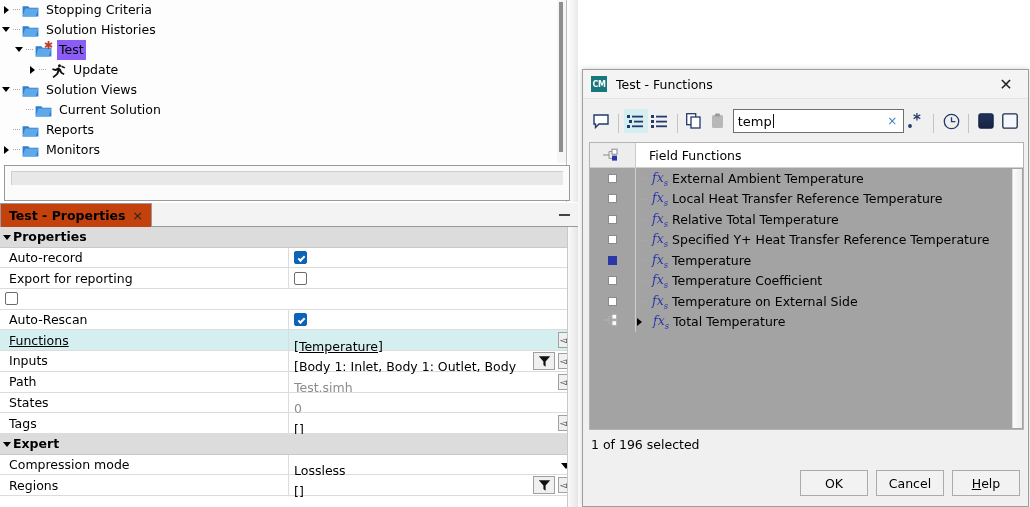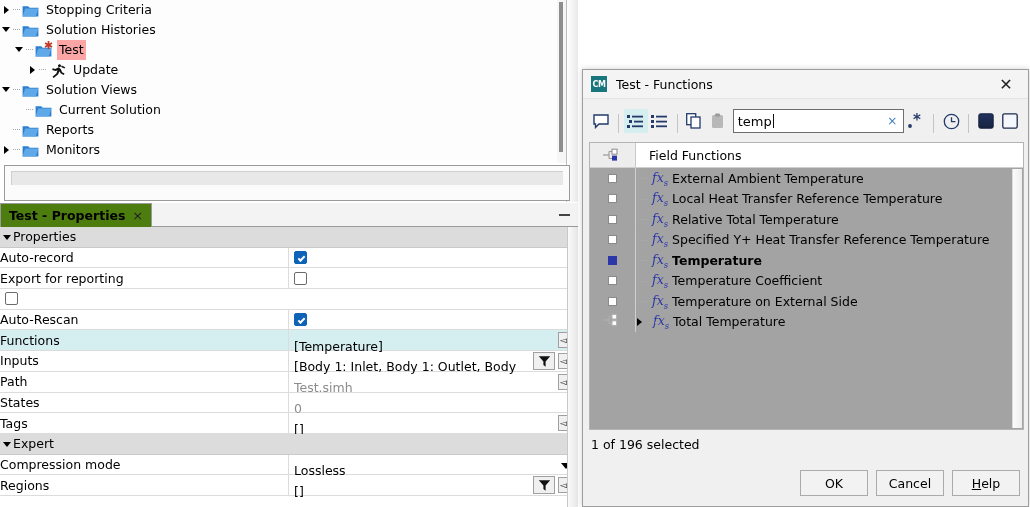--- a/index.html
+++ b/index.html
@@ -39,21 +39,21 @@
     content:""; position:absolute; left:0; top:9px; width:8px; height:1px;
     background-image: linear-gradient(to right,#a8a8a8 1px, transparent 1px);
     background-size: 2px 1px;
   }
   .folder {
     display:inline-block; flex:0 0 17px; width:17px; height:13px; position: relative; margin-right:5px;
   }
   .folder svg { display:block; }
   .runner { display:inline-block; flex:0 0 19px; width:19px; height:15px; margin-right:4px; position:relative; }
   .tlabel { padding: 0 2px; }
-  .tlabel.sel { background:#fca5a5; }
+  .tlabel.sel { background:#8b5cf6; }
   .star { position:absolute; right:-1px; top:-4px; color:#c03a2b; font-size:11px; line-height:11px; }
 
   
   .tree-filterbox {
     position:absolute; left:4px; top:165px; width:566px; height:36px;
     background:#fbfbfb; border:1px solid #9a9a9a;
   }
   .tree-filterbox .inner {
     position:absolute; left:6px; top:5px; right:6px; height:14px;
     background:#e8e8e8; border-top:1px solid #cfcfcf; border-left:1px solid #cfcfcf;
@@ -71,40 +71,40 @@
     background: linear-gradient(to right,#ffffff,#e9e9e9);
     border-left:1px solid #bdbdbd;
   }
 
   
   .props-wrap { position:absolute; left:0; top:203px; width:578px; height:304px; background:#f3f3f3; }
   .tabstrip { position:absolute; left:0; top:0; width:578px; height:24px; background:#f3f3f3;
     border-bottom:1px solid #9a9a9a; }
   .tab {
     position:absolute; left:0; top:0; height:24px; padding:0 8px 0 8px;
-    background:#4d7c0f; border:1px solid #9a9a9a; border-bottom:none;
+    background:#c2410c; border:1px solid #9a9a9a; border-bottom:none;
     display:flex; align-items:center; gap:7px;
     font-weight:bold; font-size:12.5px;
   }
   .tab .x { font-weight:normal; font-size:13px; color:#222; }
   .minbtn { position:absolute; right:4px; top:3px; width:20px; height:18px;
     display:flex; align-items:center; justify-content:center; }
   .minbtn span { display:block; width:11px; height:2px; background:#444; }
 
   .ptable { position:absolute; left:0; top:24px; width:578px; height:280px; background:#fff; }
   .prow { position:relative; height:20.7px; display:flex; border-bottom:1px solid #dcdcdc; }
   .prow.group { background:#dcdcdc; border-bottom:1px solid #c9c9c9; align-items:center; }
-  .prow.group .gname { font-size:12.5px; padding-left:13px; }
+  .prow.group .gname { font-size:12.5px; padding-left:13px;font-weight:bold; }
   .prow.group .gtri { position:absolute; left:3px; top:8px;
     border-top:5px solid #000; border-left:4px solid transparent; border-right:4px solid transparent; }
-  .pname { width:289px; flex:0 0 289px; padding-left:0; display:flex; align-items:center;
+  .pname { width:289px; flex:0 0 289px; padding-left:9px; display:flex; align-items:center;
     font-size:12.5px; border-right:1px solid #dcdcdc; }
   .pval { flex:1 1 auto; display:flex; align-items:center; padding-left:5px; position:relative;
     font-size:12.5px; }
-  .prow.sel .pname, .prow.sel .pval { background:#d5eef0; }
+  .prow.sel .pname, .prow.sel .pval { background:#d5eef0;text-decoration:underline; }
   .pval.dim { color:#8c8c8c; }
   .cbox { width:13px; height:13px; border:1px solid #6c6c6c; background:#fff; border-radius:2px; }
   .cbox.on { background:#0c63b8; border-color:#0c63b8; position:relative; }
   .cbox.on::after {
     content:""; position:absolute; left:3px; top:4px; width:5px; height:2px;
     border-left:2px solid #fff; border-bottom:2px solid #fff;
     transform: rotate(-45deg);
   }
   .ellipsis-btn {
     position:absolute; right:2px; top:2px; width:18px; height:16px;
@@ -160,21 +160,21 @@
   .lrow { display:flex; height:20.5px;text-align:right; }
   .lrow .c1 { width:46px; flex:0 0 46px; border-right:1px solid #cfcfcf;
     display:flex; align-items:center; justify-content:center; }
   .lrow .c2 { flex:1 1 auto; display:flex; align-items:center; white-space:nowrap; }
   .lcb { width:9px; height:9px; border:1px solid #8a8a8a; background:#fff; }
   .lcb.checked { background:#2b37a8; border-color:#2b37a8; }
   .fx { font-family:"DejaVu Serif","Liberation Serif",serif; font-style:italic;
     color:#2b37a8; font-size:12.5px; margin-right:4px; }
   .fx sub { font-size:8.5px; font-style:italic; }
   .litem-label { font-size:12.5px; }
-  .litem-label.bold { font-weight:bold; }
+  .litem-label.bold { font-weight:normal; }
   .lead { display:inline-block; width:16px; position:relative; height:20px; }
   .lead::after { content:""; position:absolute; left:2px; top:10px; width:9px; height:1px;
     background-image: linear-gradient(to right,#aaa 1px, transparent 1px); background-size:2px 1px; }
   .lead .v { position:absolute; left:2px; top:0; bottom:0; width:1px;
     background-image: linear-gradient(to bottom,#aaa 1px, transparent 1px); background-size:1px 2px; }
   .lrow .exp { position:relative; width:11px; height:20px; display:inline-block; }
   .lrow .exp::before { content:""; position:absolute; left:1px; top:6px;
     border-left:5px solid #000; border-top:4px solid transparent; border-bottom:4px solid transparent; }
   .list-scroll { position:absolute; right:1px; top:26px; width:10px; bottom:1px;
     background: linear-gradient(to right,#fbfbfb,#ededed); border-left:1px solid #dcdcdc; }

